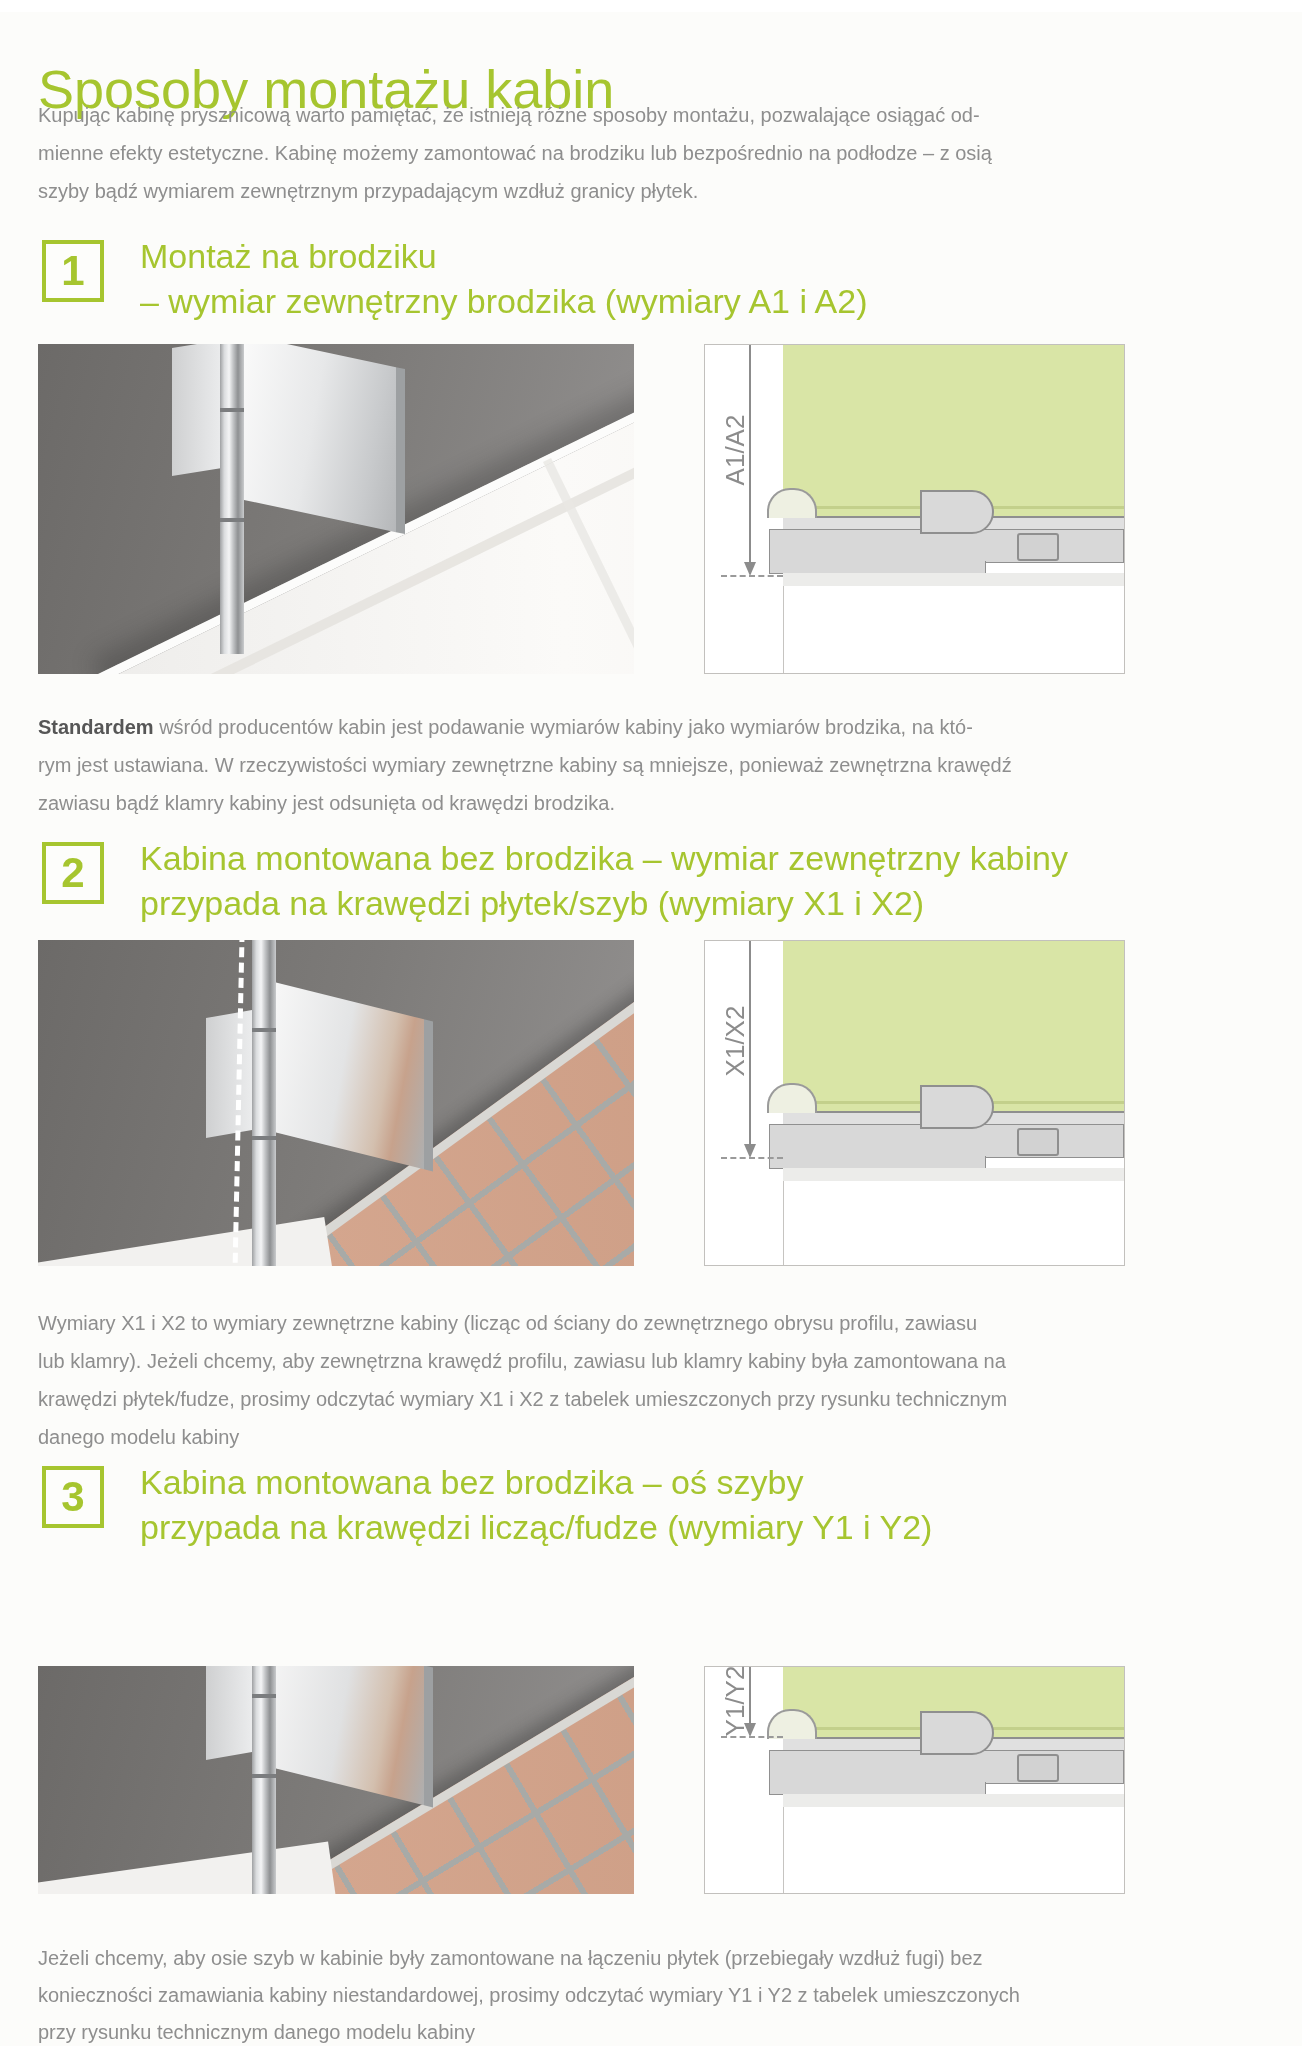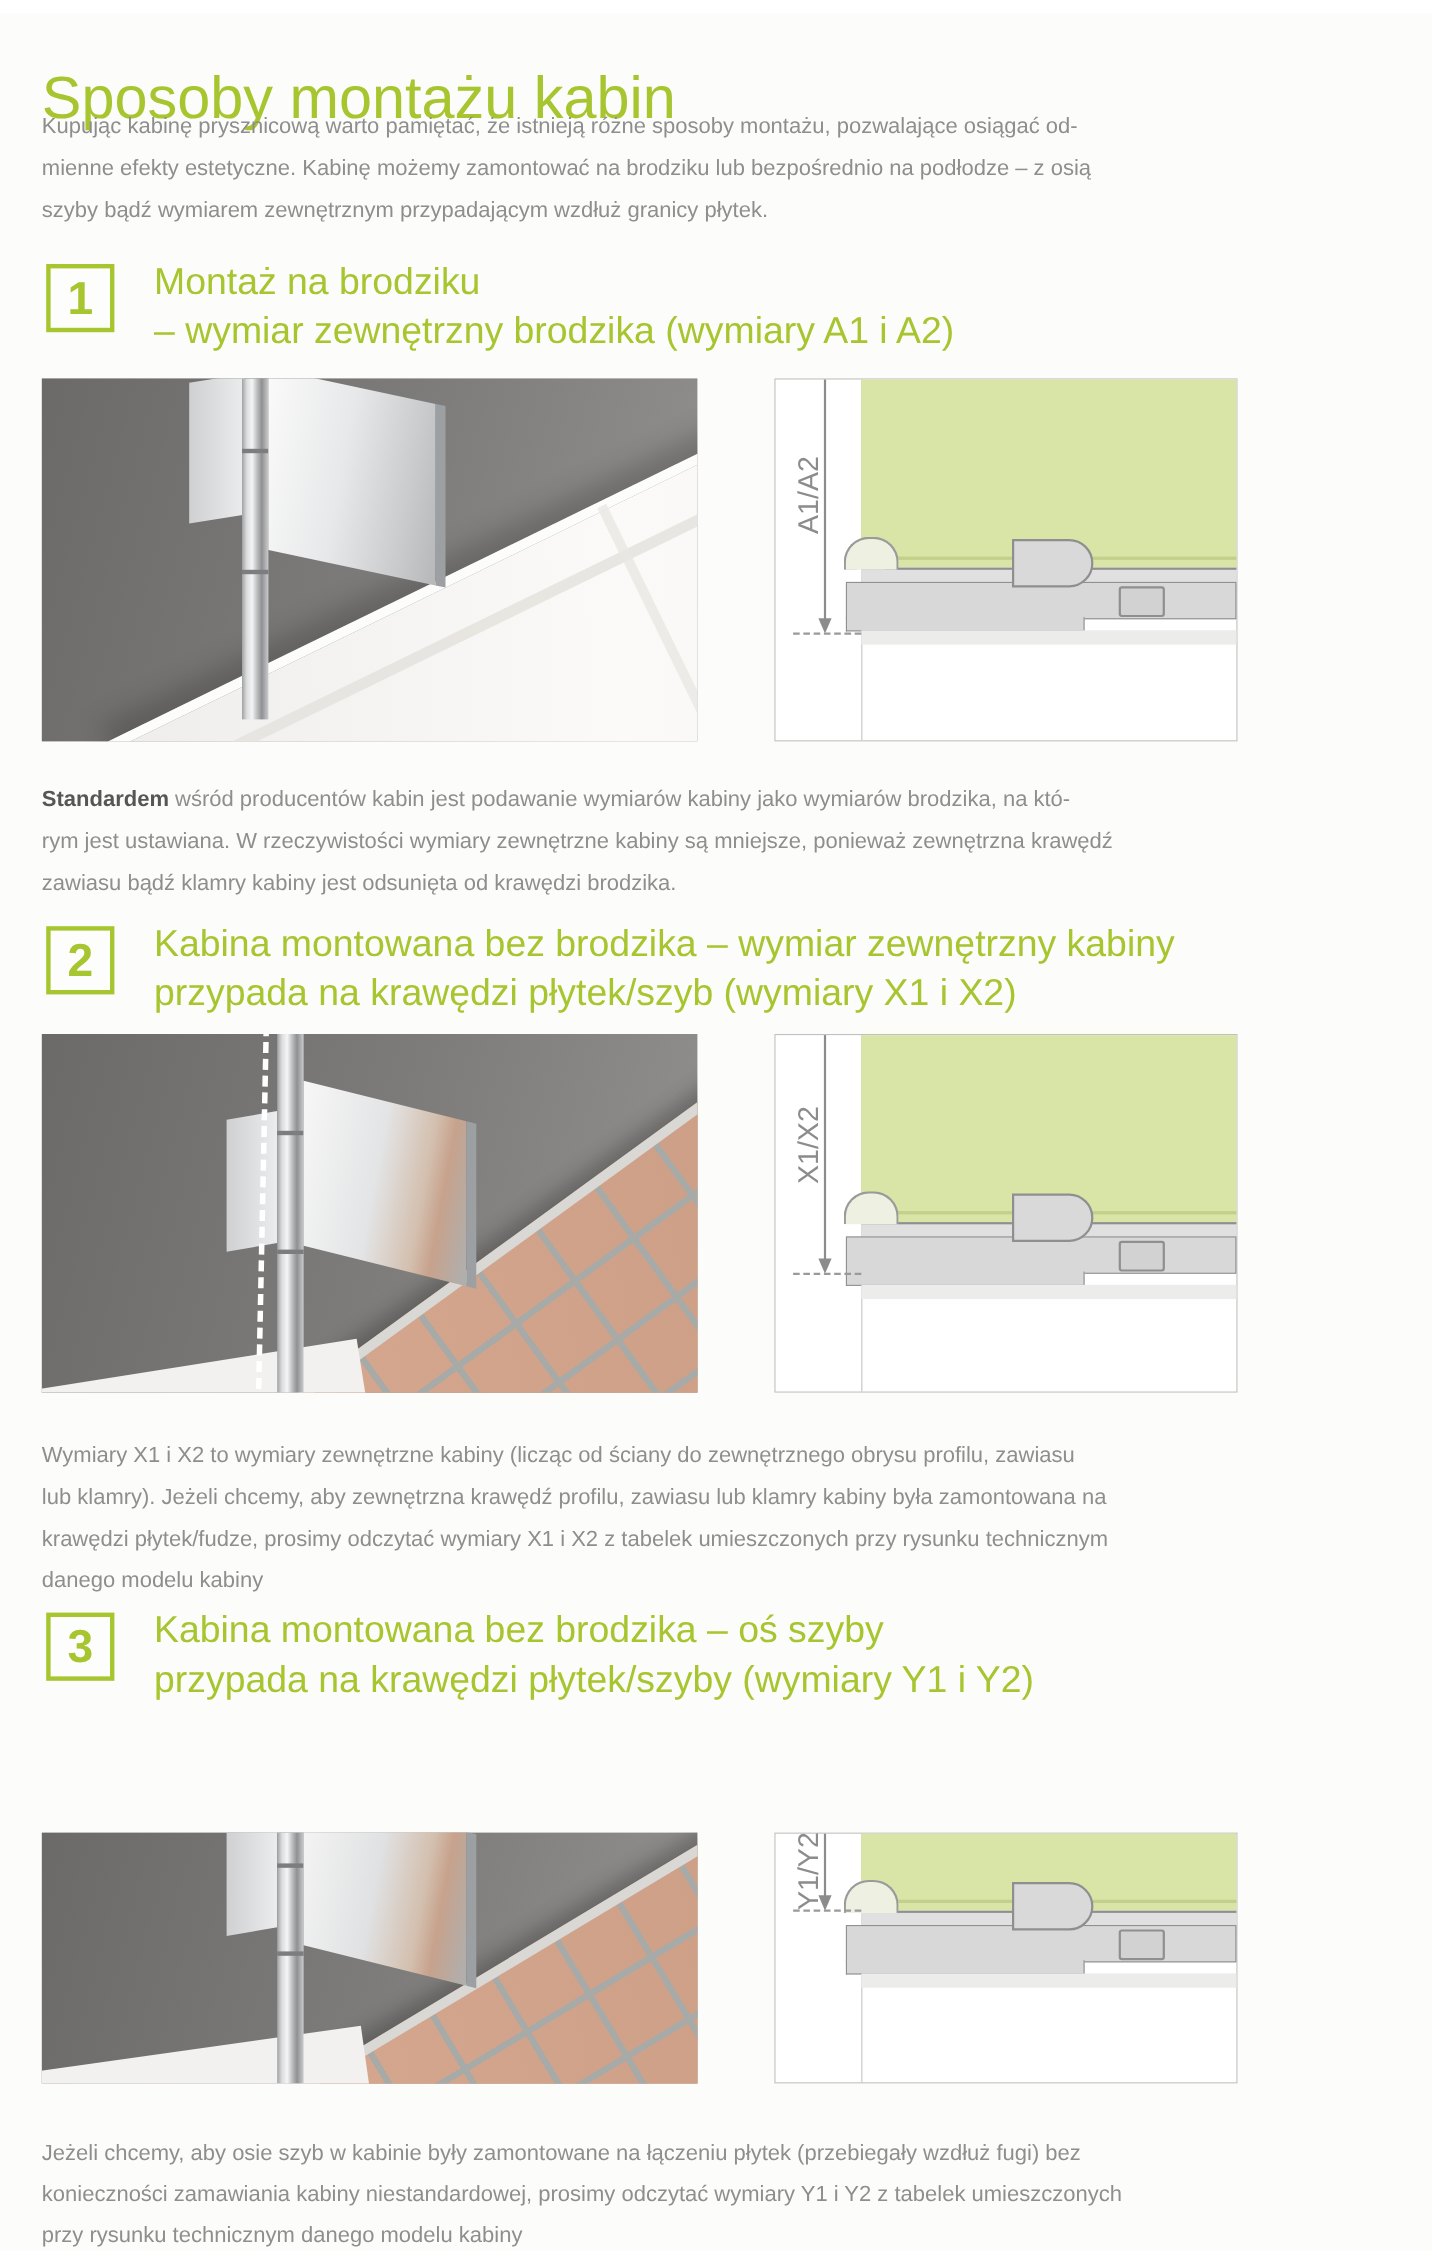--- a/index.html
+++ b/index.html
@@ -204,21 +204,21 @@
   <p class="body-text para2"><span class="b"></span><span>Wymiary X1 i X2 to wymiary zewnętrzne kabiny (licząc od ściany do zewnętrznego obrysu profilu, zawiasu
 lub klamry). Jeżeli chcemy, aby zewnętrzna krawędź profilu, zawiasu lub klamry kabiny była zamontowana na
 krawędzi płytek/fudze, prosimy odczytać wymiary X1 i X2 z tabelek umieszczonych przy rysunku technicznym
 danego modelu kabiny</span></p>
 
   <div class="sec-header sh3">
     <div class="num-box">
       <span>3</span>
     </div>
     <h2 class="sec-heading">Kabina montowana bez brodzika – oś szyby
-przypada na krawędzi płytek/szyby (wymiary Y1 i Y2)</h2>
+przypada na krawędzi licząc/fudze (wymiary Y1 i Y2)</h2>
   </div>
 
   <div class="figure-row fr3">
     <div class="photo p3">
       <div class="tiles"></div>
       <div class="floor-white"></div>
       <div class="hinge-plate-l"></div>
       <div class="hinge-bar"></div>
       <div class="hinge-pin pin-a"></div>
       <div class="hinge-pin pin-b"></div>

